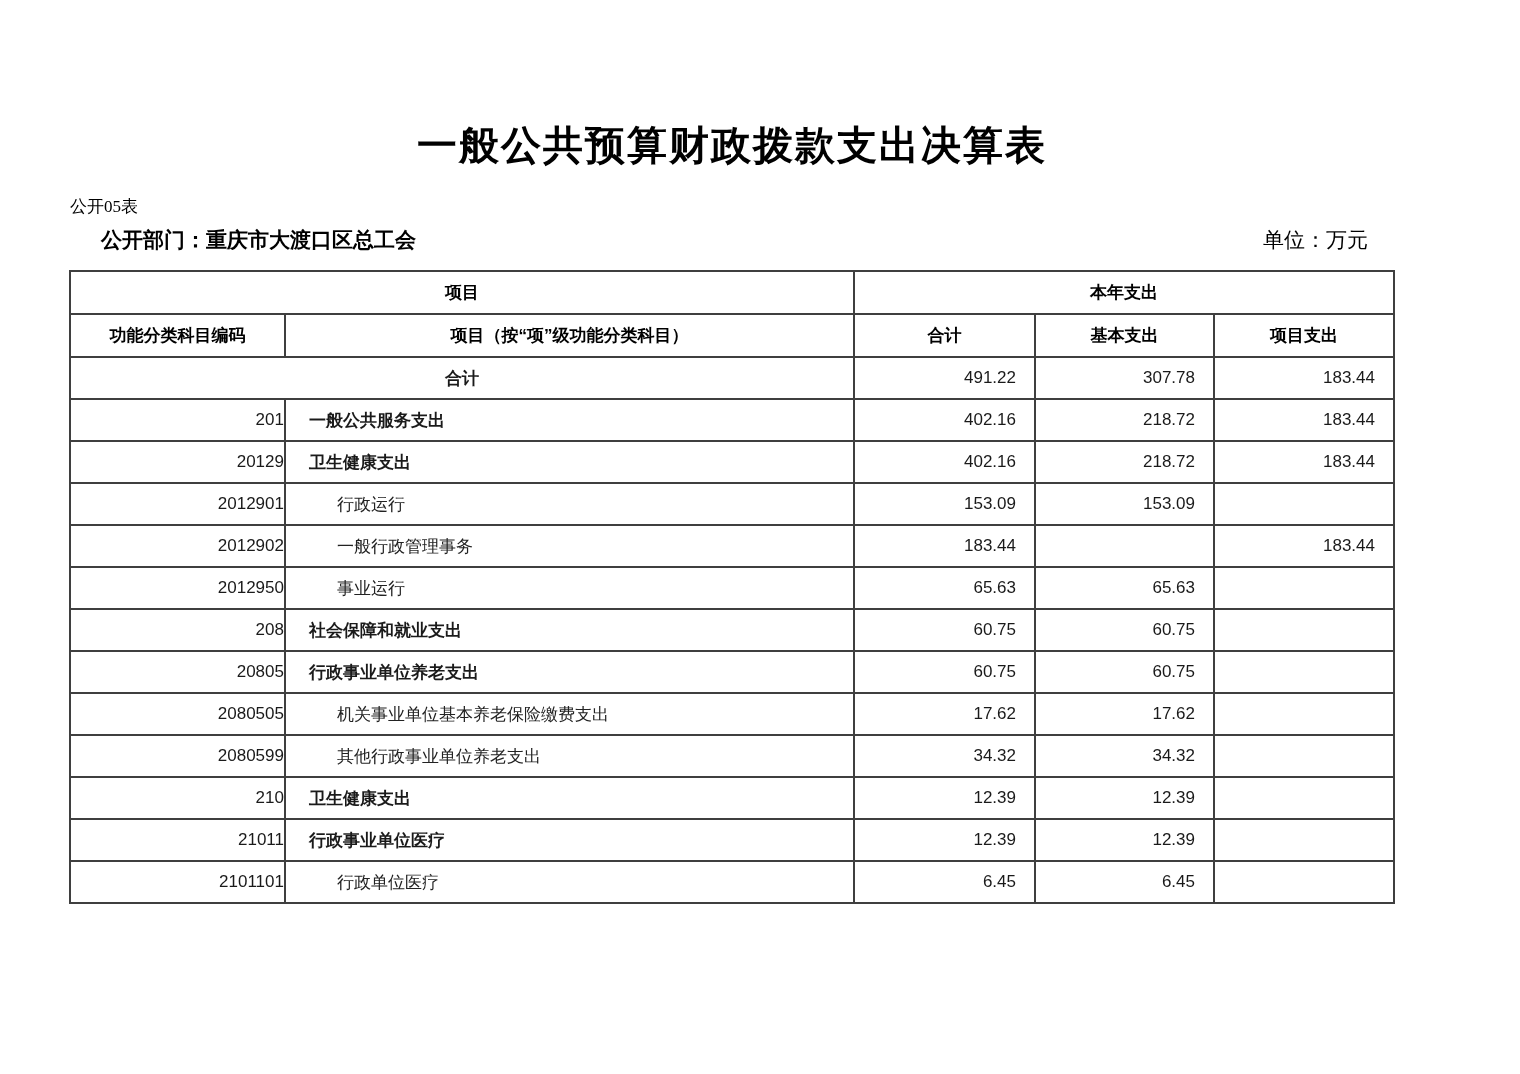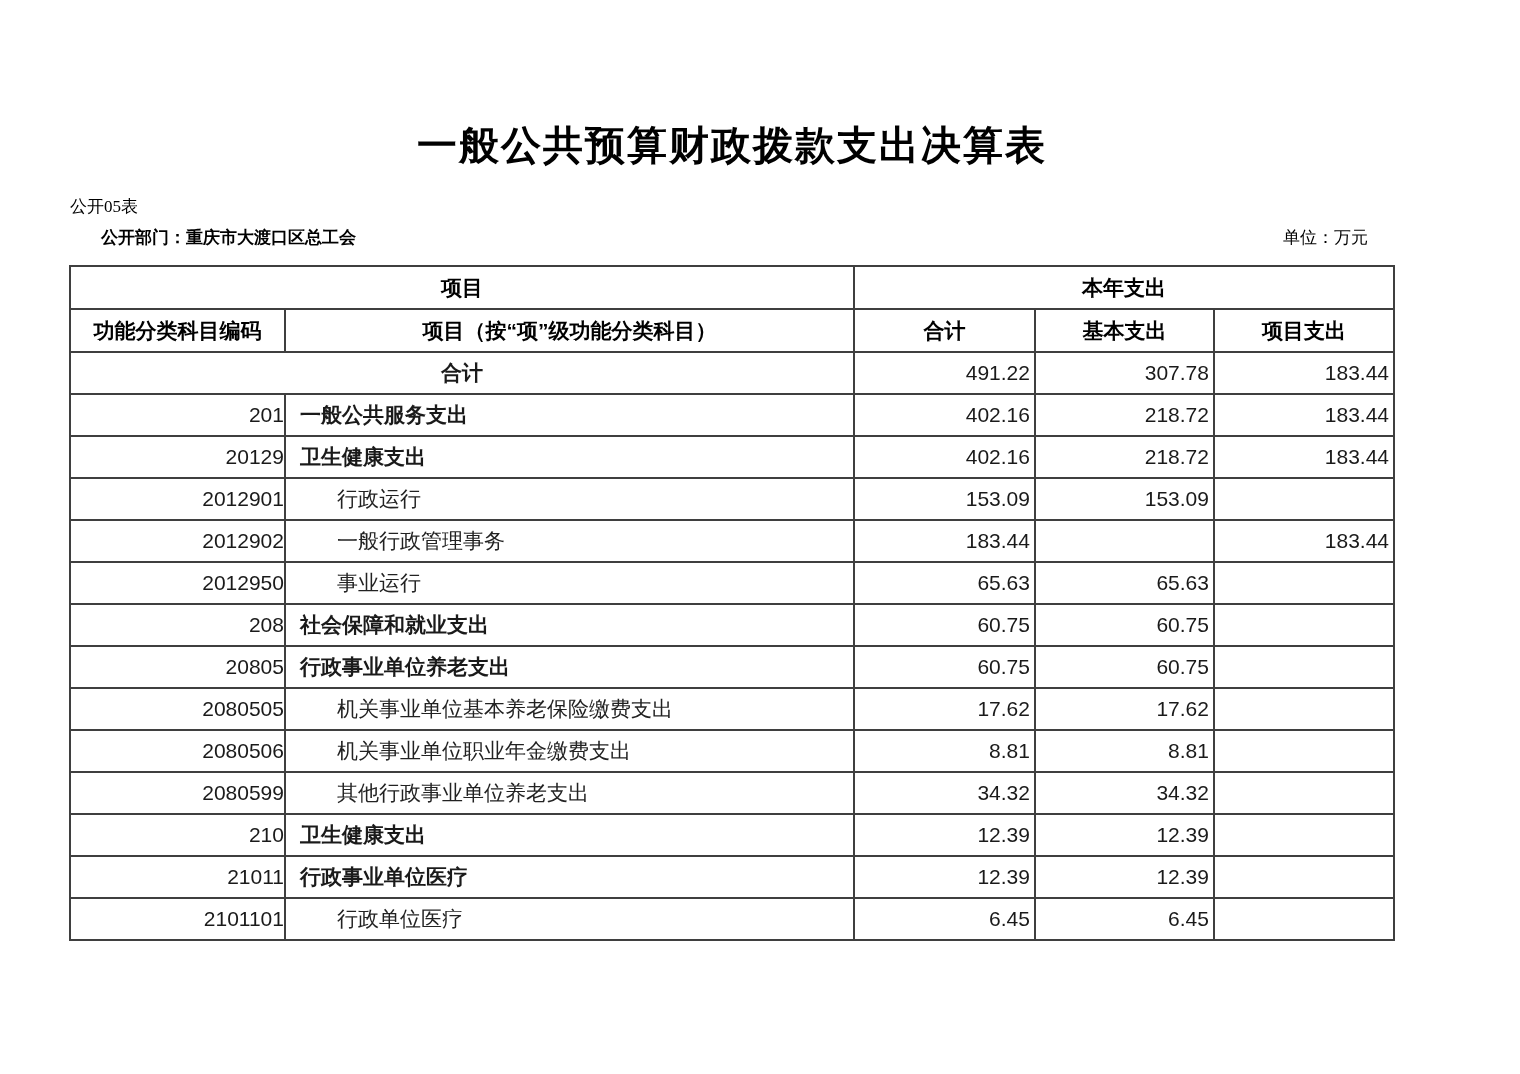--- a/index.html
+++ b/index.html
@@ -37,33 +37,33 @@
   }
   .meta-row {
     display: flex;
     justify-content: space-between;
     align-items: flex-end;
     margin-top: 8px;
     margin-bottom: 9px;
     padding-left: 31px;
     padding-right: 26px;
     font-family: "Liberation Serif", serif;
-    font-size: 17px;
+    font-size: 21px;
     color: #000;
     gap: 32px;
   }
   .meta-department { font-weight: 700; }
   .meta-unit { font-weight: 400; }
 
   table.budget {
     width: 1324px;
     margin: 16px auto;
     border-collapse: collapse;
     table-layout: fixed;
-    font-size: 21px;
+    font-size: 17px;
   }
   table.budget th, table.budget td {
     border: 2px solid #3f3f3f;
     vertical-align: middle;
     overflow: hidden;
     white-space: nowrap;
   }
   table.budget th {
     font-weight: 700;
     text-align: center;
@@ -71,30 +71,30 @@
     color: #000;
   }
   table.budget td { height: 42px; }
   td.cell-code {
     text-align: right;
     padding-left: 10px;
     font-weight: 400;
   }
   td.cell-item {
     text-align: left;
-    padding-left: 14px;
+    padding-left: 23px;
   }
   td.cell-item.indent {
     padding-left: 51px;
     font-family: "Liberation Serif", serif;
     color: #222;
   }
   td.cell-num {
     text-align: right;
-    padding-right: 4px;
+    padding-right: 18px;
     font-weight: 400;
   }
   tr.row-bold td.cell-item { font-weight: 700; }
   td.cell-total-label {
     text-align: center;
     font-weight: 700;
   }
 </style>
 </head>
 <body>
@@ -190,27 +190,20 @@
           <td class="cell-num"></td>
         </tr>
         <tr>
           <td class="cell-code">2080505</td>
           <td class="cell-item indent">机关事业单位基本养老保险缴费支出</td>
           <td class="cell-num">17.62</td>
           <td class="cell-num">17.62</td>
           <td class="cell-num"></td>
         </tr>
         <tr>
-          <td class="cell-code">2080506</td>
-          <td class="cell-item indent">机关事业单位职业年金缴费支出</td>
-          <td class="cell-num">8.81</td>
-          <td class="cell-num">8.81</td>
-          <td class="cell-num"></td>
-        </tr>
-        <tr>
           <td class="cell-code">2080599</td>
           <td class="cell-item indent">其他行政事业单位养老支出</td>
           <td class="cell-num">34.32</td>
           <td class="cell-num">34.32</td>
           <td class="cell-num"></td>
         </tr>
         <tr class="row-bold">
           <td class="cell-code">210</td>
           <td class="cell-item">卫生健康支出</td>
           <td class="cell-num">12.39</td>

